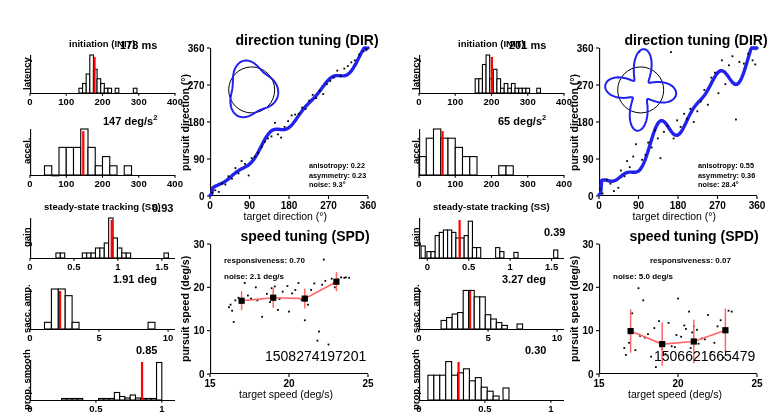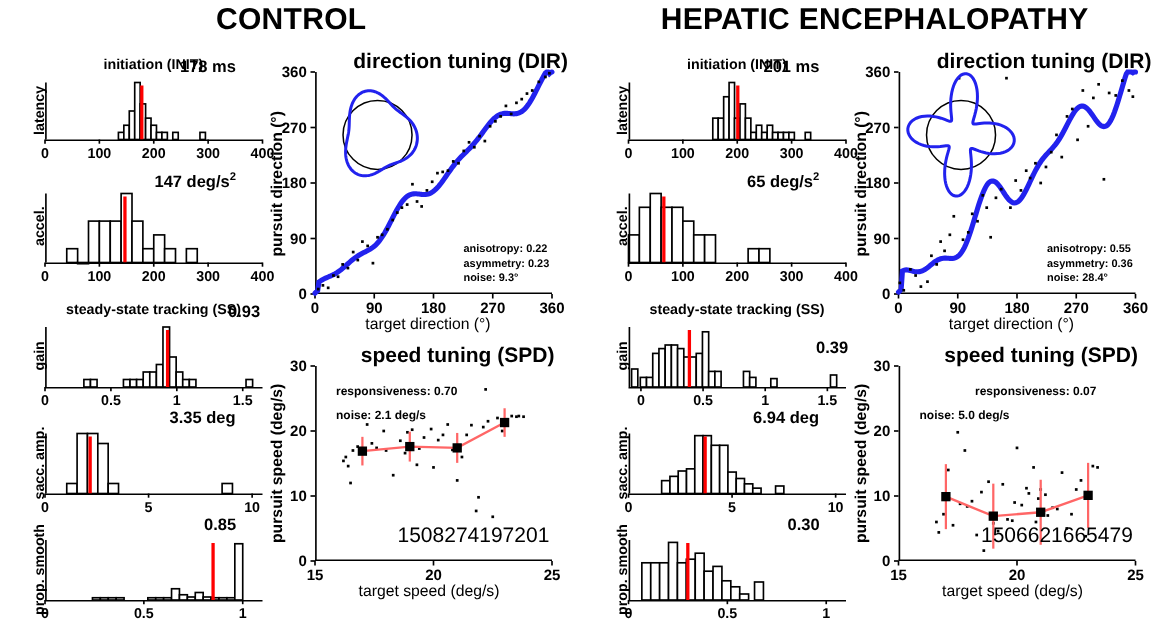--- a/index.html
+++ b/index.html
@@ -99,21 +99,20 @@
     font-family: "Liberation Sans", sans-serif;
     font-size: 10px;
     font-weight: bold;
     fill: #000;
   }
 </style>
 </head>
 <body>
 
 <div id="figure">
-    <div class="group-title" style="left: 144px; top: 2px;">CONTROL</div>
     <div class="panel" style="left: 30px; top: 53px; width: 145px; height: 54px;">
       <svg width="145" height="54">
         <g>
           <rect x="48.94" y="35.25" width="3.63" height="4.75" fill="#ffffff" stroke="#000000" stroke-width="1.1"></rect>
           <rect x="52.56" y="30.50" width="3.63" height="9.50" fill="#ffffff" stroke="#000000" stroke-width="1.1"></rect>
           <rect x="56.19" y="21.00" width="3.63" height="19.00" fill="#ffffff" stroke="#000000" stroke-width="1.1"></rect>
           <rect x="59.81" y="2.00" width="3.63" height="38.00" fill="#ffffff" stroke="#000000" stroke-width="1.1"></rect>
           <rect x="63.44" y="16.25" width="3.63" height="23.75" fill="#ffffff" stroke="#000000" stroke-width="1.1"></rect>
           <rect x="67.06" y="25.75" width="3.63" height="14.25" fill="#ffffff" stroke="#000000" stroke-width="1.1"></rect>
           <rect x="70.69" y="30.50" width="3.63" height="9.50" fill="#ffffff" stroke="#000000" stroke-width="1.1"></rect>
@@ -221,21 +220,21 @@
         <line x1="0" y1="42.5" x2="145" y2="42.5" stroke="#000000" stroke-width="1.1"></line>
         <line x1="0" y1="42" x2="0" y2="44.8" stroke="#000000" stroke-width="1.1"></line>
         <text x="0" y="54" text-anchor="middle" class="tick">0</text>
         <line x1="69.04761904761904" y1="42" x2="69.04761904761904" y2="44.8" stroke="#000000" stroke-width="1.1"></line>
         <text x="69.04761904761904" y="54" text-anchor="middle" class="tick">5</text>
         <line x1="138.09523809523807" y1="42" x2="138.09523809523807" y2="44.8" stroke="#000000" stroke-width="1.1"></line>
         <text x="138.09523809523807" y="54" text-anchor="middle" class="tick">10</text>
       </svg>
     </div>
     <div class="ylabel" style="left: 21px; top: 332.5px;">sacc. amp.</div>
-    <div class="stat-value" style="left: 113px; top: 273px;">3.35 deg</div>
+    <div class="stat-value" style="left: 113px; top: 273px;">1.91 deg</div>
     <div class="panel" style="left: 30px; top: 358px; width: 145px; height: 56px;">
       <svg width="145" height="56">
         <g>
           <rect x="31.64" y="40.50" width="5.27" height="1.50" fill="#ffffff" stroke="#000000" stroke-width="1.1"></rect>
           <rect x="36.91" y="40.50" width="5.27" height="1.50" fill="#ffffff" stroke="#000000" stroke-width="1.1"></rect>
           <rect x="42.18" y="40.50" width="5.27" height="1.50" fill="#ffffff" stroke="#000000" stroke-width="1.1"></rect>
           <rect x="47.45" y="40.50" width="5.27" height="1.50" fill="#ffffff" stroke="#000000" stroke-width="1.1"></rect>
           <rect x="68.55" y="40.50" width="5.27" height="1.50" fill="#ffffff" stroke="#000000" stroke-width="1.1"></rect>
           <rect x="73.82" y="40.50" width="5.27" height="1.50" fill="#ffffff" stroke="#000000" stroke-width="1.1"></rect>
           <rect x="79.09" y="40.50" width="5.27" height="1.50" fill="#ffffff" stroke="#000000" stroke-width="1.1"></rect>
@@ -421,21 +420,20 @@
         <line x1="126.40" y1="28.17" x2="126.40" y2="47.23" stroke="#ff6666" stroke-width="1.5"></line>
         <rect x="123.30" y="34.60" width="6.2" height="6.2" fill="#000"></rect>
       </svg>
     </div>
     <div class="panel-title big" style="left: 240.5px; top: 228px;">speed tuning (SPD)</div>
     <div class="xlabel" style="left: 239px; top: 388px;">target speed (deg/s)</div>
     <div class="ylabel-big" style="left: 179px; top: 362px;">pursuit speed (deg/s)</div>
     <div class="annot-spd" style="left: 224px; top: 256px;">responsiveness: 0.70</div>
     <div class="annot-spd" style="left: 224px; top: 272px;">noise: 2.1 deg/s</div>
     <div class="idcode" style="left: 265px; top: 348px;">1508274197201</div>
-    <div class="group-title" style="left: 440.5px; top: 2px;">HEPATIC ENCEPHALOPATHY</div>
     <div class="panel" style="left: 419px; top: 53px; width: 145px; height: 54px;">
       <svg width="145" height="54">
         <g>
           <rect x="56.19" y="25.75" width="3.63" height="14.25" fill="#ffffff" stroke="#000000" stroke-width="1.1"></rect>
           <rect x="59.81" y="25.75" width="3.63" height="14.25" fill="#ffffff" stroke="#000000" stroke-width="1.1"></rect>
           <rect x="63.44" y="11.50" width="3.63" height="28.50" fill="#ffffff" stroke="#000000" stroke-width="1.1"></rect>
           <rect x="67.06" y="2.00" width="3.63" height="38.00" fill="#ffffff" stroke="#000000" stroke-width="1.1"></rect>
           <rect x="70.69" y="25.75" width="3.63" height="14.25" fill="#ffffff" stroke="#000000" stroke-width="1.1"></rect>
           <rect x="74.31" y="16.25" width="3.63" height="23.75" fill="#ffffff" stroke="#000000" stroke-width="1.1"></rect>
           <rect x="77.94" y="25.75" width="3.63" height="14.25" fill="#ffffff" stroke="#000000" stroke-width="1.1"></rect>
@@ -558,21 +556,21 @@
         <line x1="0" y1="42.5" x2="145" y2="42.5" stroke="#000000" stroke-width="1.1"></line>
         <line x1="0" y1="42" x2="0" y2="44.8" stroke="#000000" stroke-width="1.1"></line>
         <text x="0" y="54" text-anchor="middle" class="tick">0</text>
         <line x1="69.04761904761904" y1="42" x2="69.04761904761904" y2="44.8" stroke="#000000" stroke-width="1.1"></line>
         <text x="69.04761904761904" y="54" text-anchor="middle" class="tick">5</text>
         <line x1="138.09523809523807" y1="42" x2="138.09523809523807" y2="44.8" stroke="#000000" stroke-width="1.1"></line>
         <text x="138.09523809523807" y="54" text-anchor="middle" class="tick">10</text>
       </svg>
     </div>
     <div class="ylabel" style="left: 410px; top: 332.5px;">sacc. amp.</div>
-    <div class="stat-value" style="left: 502px; top: 273px;">6.94 deg</div>
+    <div class="stat-value" style="left: 502px; top: 273px;">3.27 deg</div>
     <div class="panel" style="left: 419px; top: 358px; width: 145px; height: 56px;">
       <svg width="145" height="56">
         <g>
           <rect x="8.90" y="17.20" width="5.93" height="24.80" fill="#ffffff" stroke="#000000" stroke-width="1.1"></rect>
           <rect x="14.83" y="17.20" width="5.93" height="24.80" fill="#ffffff" stroke="#000000" stroke-width="1.1"></rect>
           <rect x="20.76" y="17.20" width="5.93" height="24.80" fill="#ffffff" stroke="#000000" stroke-width="1.1"></rect>
           <rect x="26.69" y="3.60" width="5.93" height="38.40" fill="#ffffff" stroke="#000000" stroke-width="1.1"></rect>
           <rect x="32.63" y="17.20" width="5.93" height="24.80" fill="#ffffff" stroke="#000000" stroke-width="1.1"></rect>
           <rect x="38.56" y="14.80" width="5.93" height="27.20" fill="#ffffff" stroke="#000000" stroke-width="1.1"></rect>
           <rect x="44.49" y="10.80" width="5.93" height="31.20" fill="#ffffff" stroke="#000000" stroke-width="1.1"></rect>

